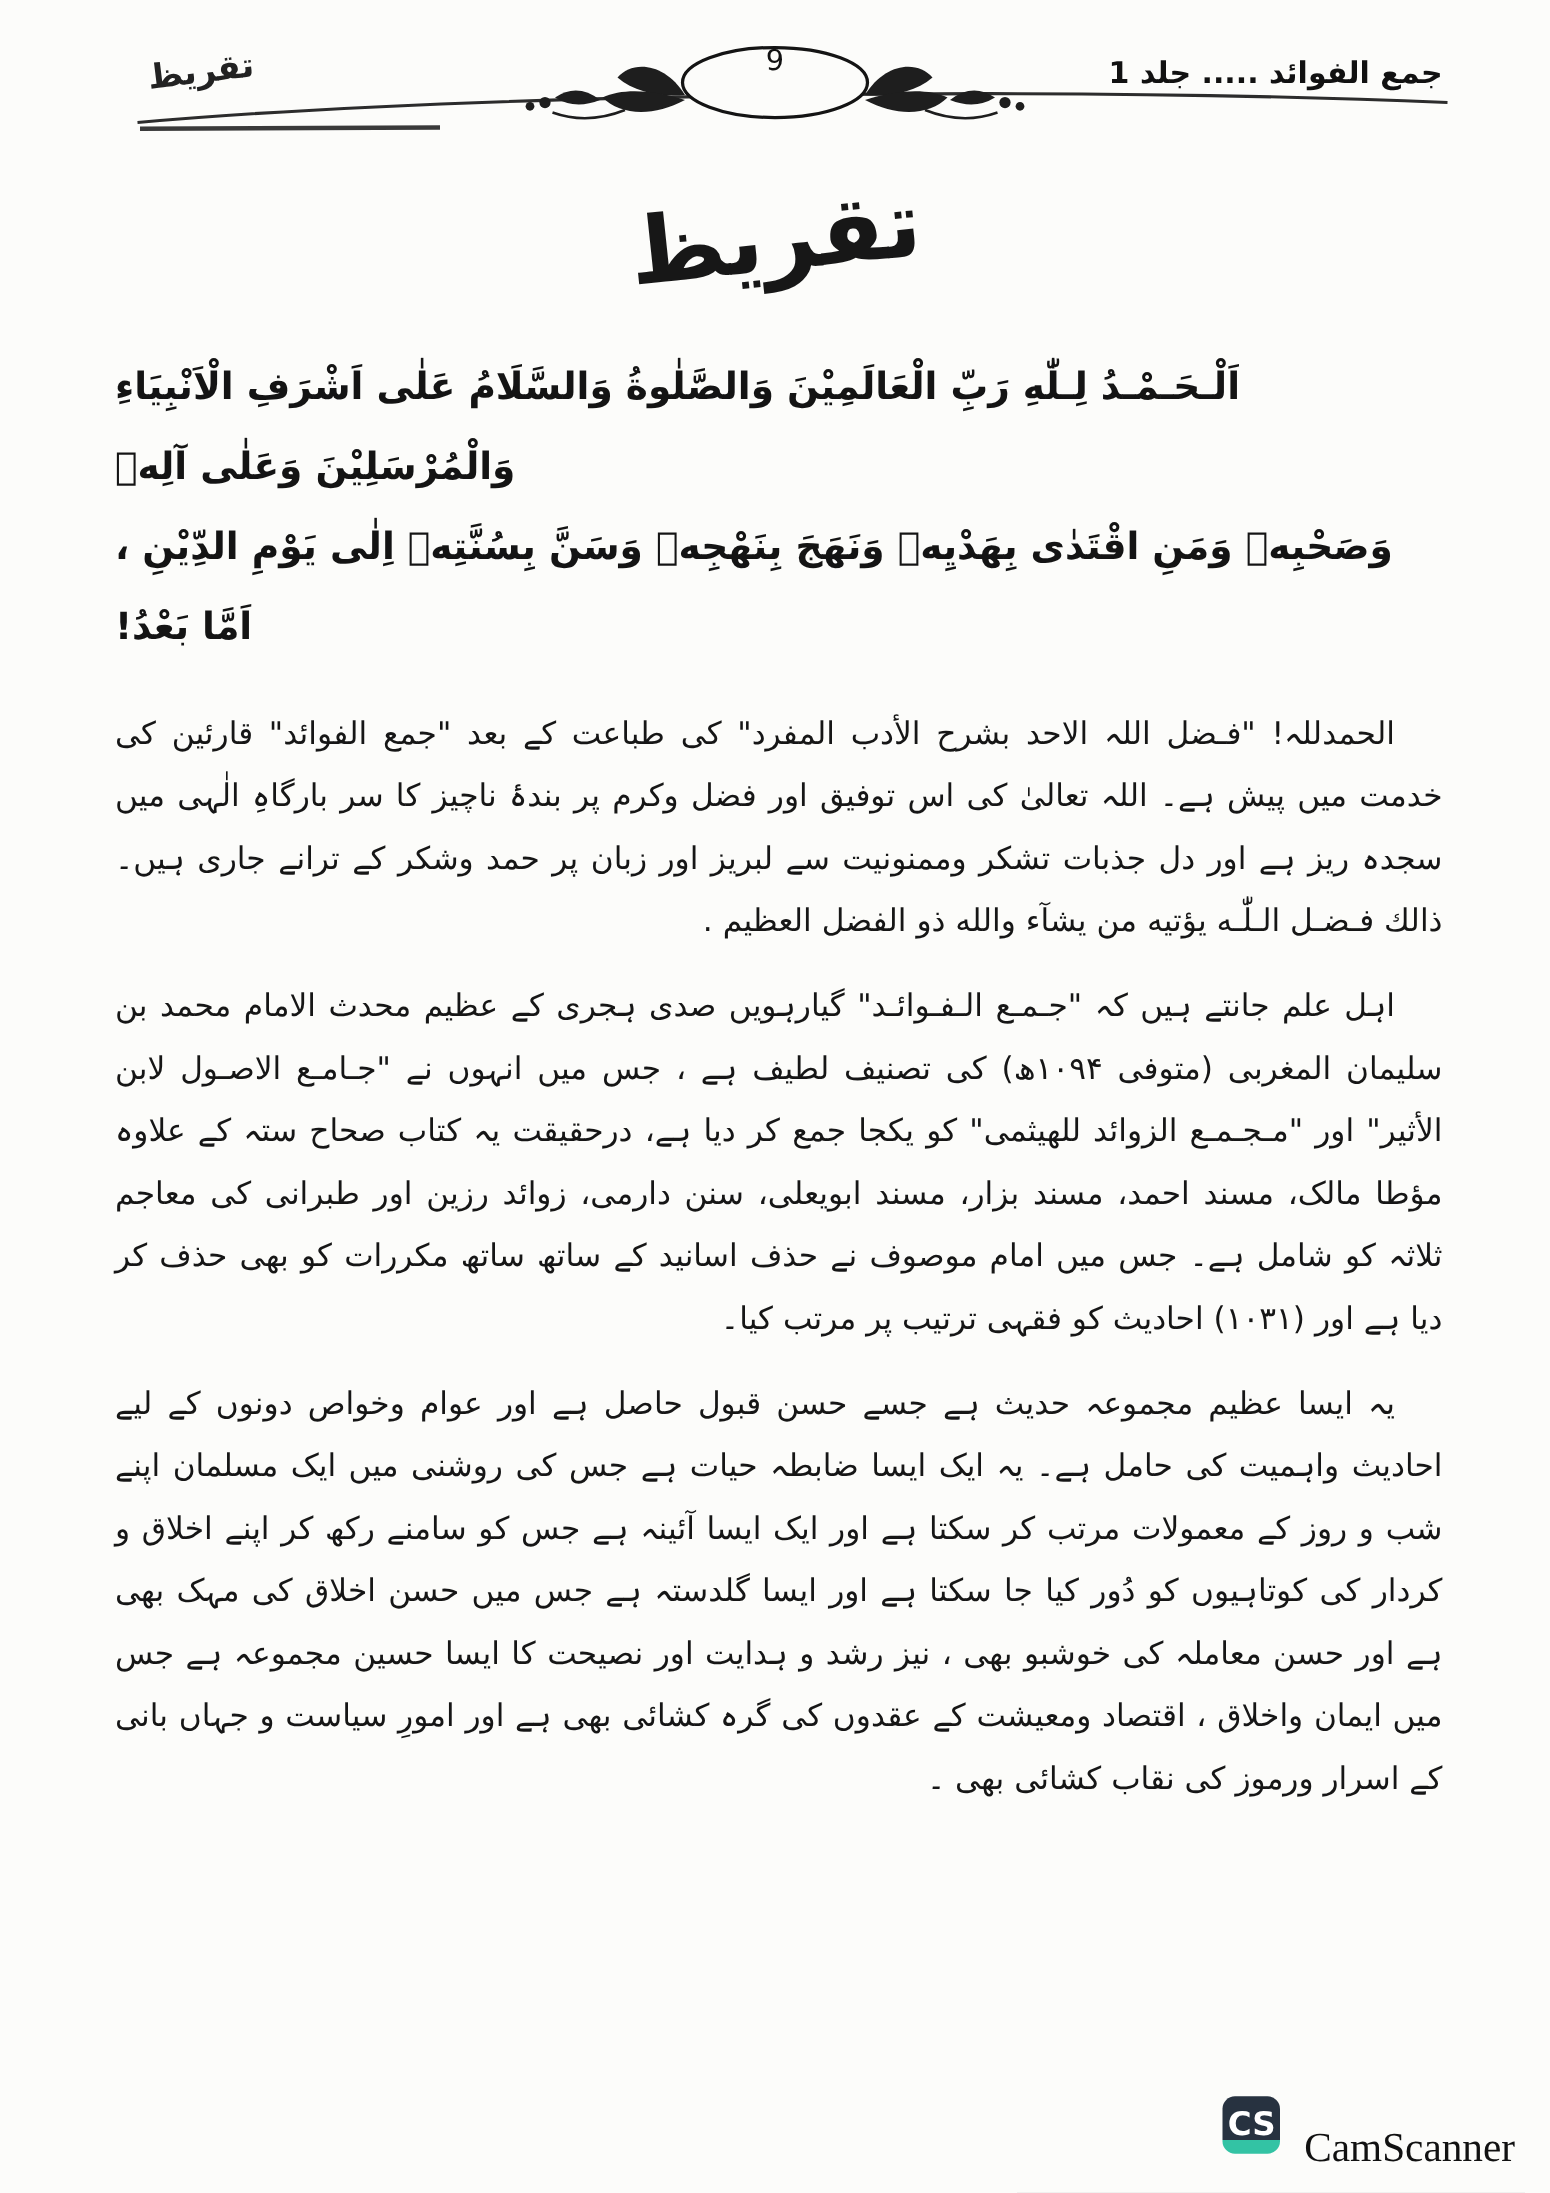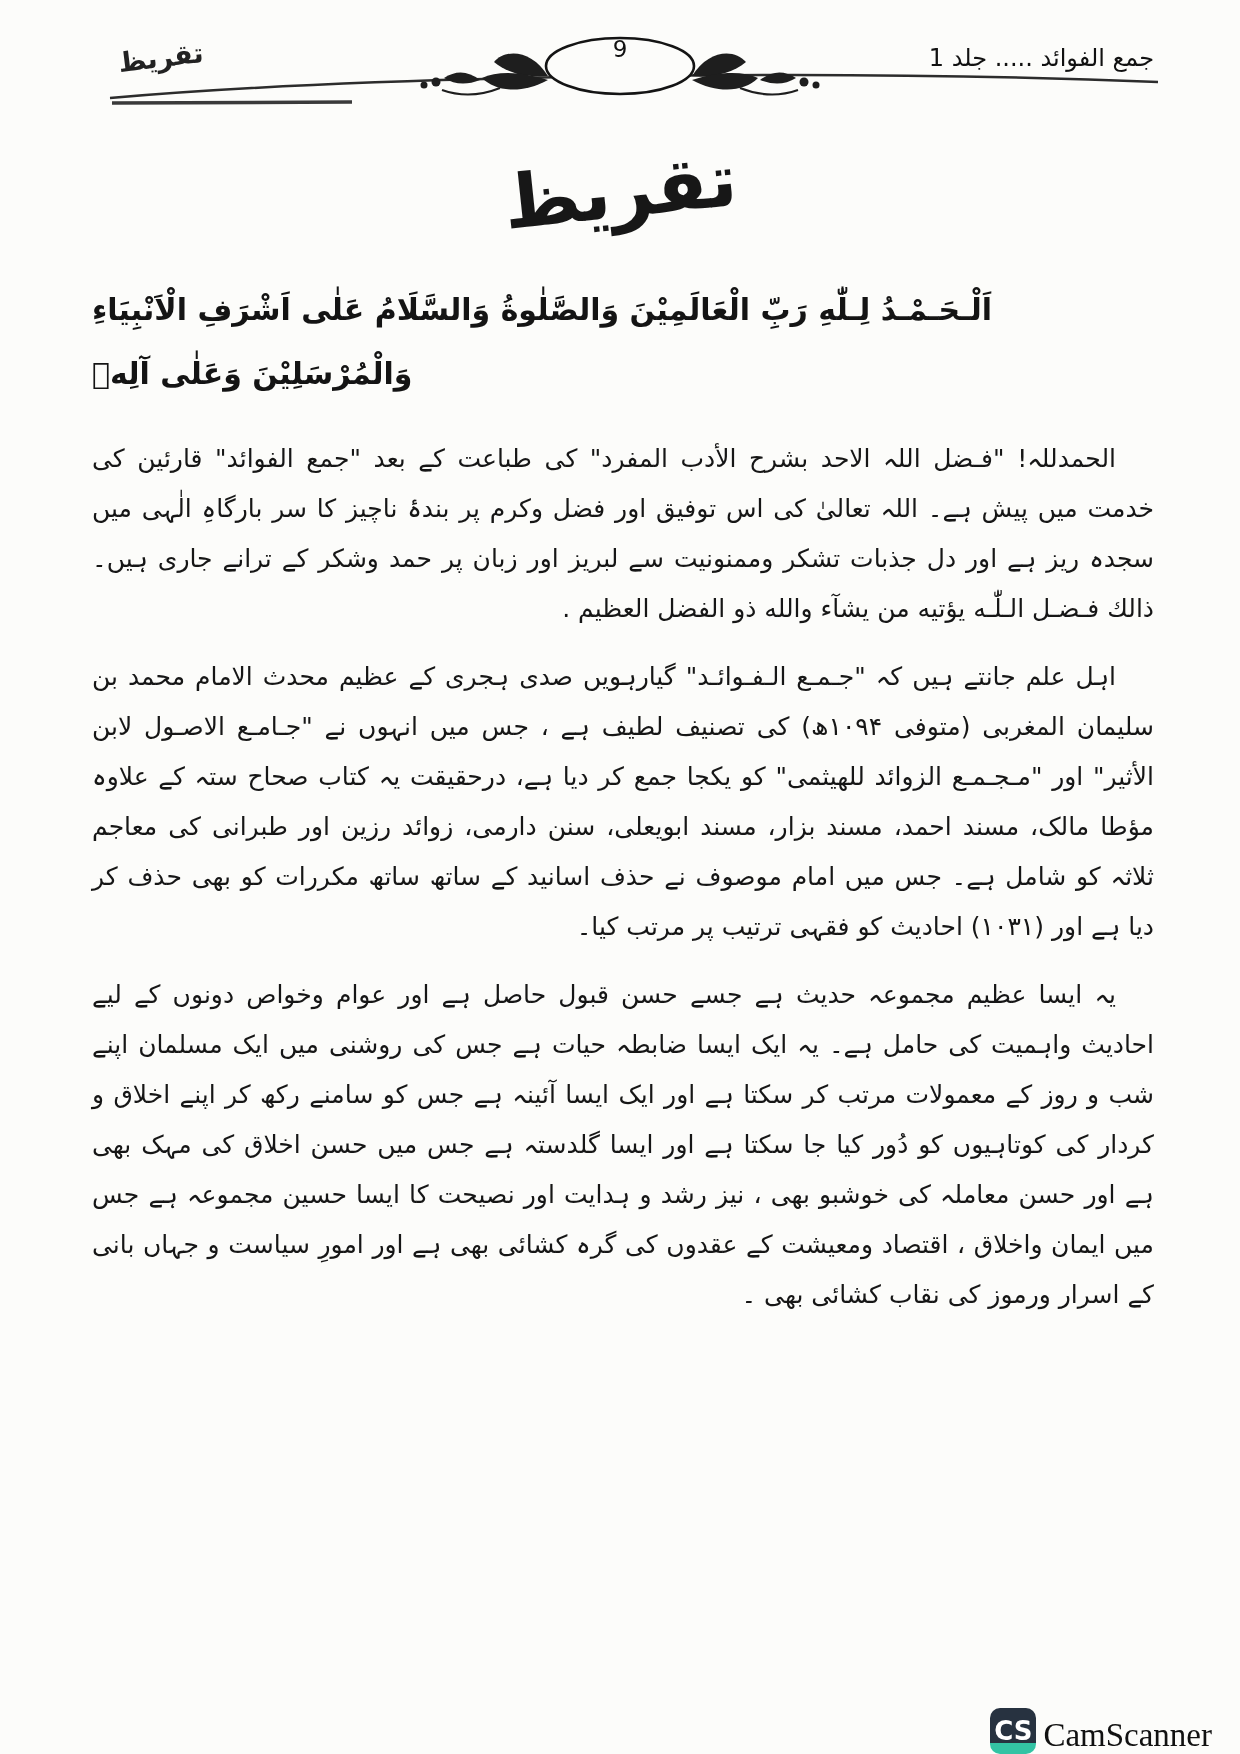--- a/index.html
+++ b/index.html
@@ -9,21 +9,21 @@
     margin:0 auto;
     background:#fcfcfa;
     overflow:hidden;
     font-family:"DejaVu Sans",sans-serif;
     color:#1b1b1b;
   }
   
   .hdr{position:absolute;top:0;left:0;width:1240px;height:130px;}
   .hdr-right{
     position:absolute;top:44px;right:86px;
-    direction:rtl;font-weight:normal;font-size:24px;color:#111;
+    direction:rtl;font-weight:bold;font-size:24px;color:#111;
     letter-spacing:.5px;
   }
   .hdr-left{
     position:absolute;top:42px;left:118px;
     direction:rtl;font-size:27px;font-weight:bold;color:#222;
     transform:rotate(-7deg);
   }
   .hdr-deco{position:absolute;top:28px;left:0;}
   .page-num{
     position:absolute;top:36px;left:592px;width:56px;
@@ -53,22 +53,22 @@
     text-indent:38px;
     color:#161616;
   }
   .closing{
     direction:rtl;text-indent:46px;
     font-size:25px;line-height:50px;color:#161616;
     margin-top:6px;
   }
   
   .scanner{
-    position:absolute;right:28px;bottom:0;
-    display:flex;align-items:flex-end;gap:7px;
+    position:absolute;right:28px;bottom:16px;
+    display:flex;align-items:center;gap:19px;
   }
   .cs-icon{
     width:46px;height:46px;border-radius:10px;
     display:flex;align-items:center;justify-content:center;
     font-weight:bold;font-size:26px;color:#ffffff;
     font-family:"DejaVu Sans",sans-serif;
   }
   .cs-name{
     font-family:"Liberation Serif","DejaVu Serif",serif;
     font-size:33px;color:#111;margin-top:40px;
@@ -115,20 +115,21 @@
   </div>
 
   <div class="main-title">
     <span>تقریظ</span>
   </div>
 
   <div class="doc-body">
 
     <div class="arabic-opening">
       <div>اَلْـحَـمْـدُ لِـلّٰهِ رَبِّ الْعَالَمِيْنَ وَالصَّلٰوةُ وَالسَّلَامُ عَلٰى اَشْرَفِ الْاَنْبِيَاءِ وَالْمُرْسَلِيْنَ وَعَلٰى آلِهٖ</div>
+      <div>وَصَحْبِهٖ وَمَنِ اقْتَدٰى بِهَدْيِهٖ وَنَهَجَ بِنَهْجِهٖ وَسَنَّ بِسُنَّتِهٖ اِلٰى يَوْمِ الدِّيْنِ ، اَمَّا بَعْدُ!</div>
     </div>
 
     <p>الحمدللہ! "فـضل اللہ الاحد بشرح الأدب المفرد" کی طباعت کے بعد "جمع الفوائد" قارئین کی خدمت میں پیش ہے۔ اللہ تعالیٰ کی اس توفیق اور فضل وکرم پر بندۂ ناچیز کا سر بارگاہِ الٰہی میں سجدہ ریز ہے اور دل جذبات تشکر وممنونیت سے لبریز اور زبان پر حمد وشکر کے ترانے جاری ہیں۔ ذالك فـضـل الـلّٰـه يؤتيه من يشآء والله ذو الفضل العظيم .</p>
     <p>اہل علم جانتے ہیں کہ "جـمـع الـفـوائـد" گیارہویں صدی ہجری کے عظیم محدث الامام محمد بن سلیمان المغربی (متوفی ۱۰۹۴ھ) کی تصنیف لطیف ہے ، جس میں انہوں نے "جـامـع الاصـول لابن الأثیر" اور "مـجـمـع الزوائد للهیثمی" کو یکجا جمع کر دیا ہے، درحقیقت یہ کتاب صحاح ستہ کے علاوہ مؤطا مالک، مسند احمد، مسند بزار، مسند ابویعلی، سنن دارمی، زوائد رزین اور طبرانی کی معاجم ثلاثہ کو شامل ہے۔ جس میں امام موصوف نے حذف اسانید کے ساتھ ساتھ مکررات کو بھی حذف کر دیا ہے اور (۱۰۳۱) احادیث کو فقہی ترتیب پر مرتب کیا۔</p>
     <p>یہ ایسا عظیم مجموعہ حدیث ہے جسے حسن قبول حاصل ہے اور عوام وخواص دونوں کے لیے احادیث واہمیت کی حامل ہے۔ یہ ایک ایسا ضابطہ حیات ہے جس کی روشنی میں ایک مسلمان اپنے شب و روز کے معمولات مرتب کر سکتا ہے اور ایک ایسا آئینہ ہے جس کو سامنے رکھ کر اپنے اخلاق و کردار کی کوتاہیوں کو دُور کیا جا سکتا ہے اور ایسا گلدستہ ہے جس میں حسن اخلاق کی مہک بھی ہے اور حسن معاملہ کی خوشبو بھی ، نیز رشد و ہدایت اور نصیحت کا ایسا حسین مجموعہ ہے جس میں ایمان واخلاق ، اقتصاد ومعیشت کے عقدوں کی گرہ کشائی بھی ہے اور امورِ سیاست و جہاں بانی کے اسرار ورموز کی نقاب کشائی بھی ۔</p>
 
   </div>
 
   <div class="scanner">
     <div class="cs-icon" id="cs-icon" style="background: linear-gradient(rgb(39, 50, 64) 0px, rgb(39, 50, 64) 76%, rgb(51, 195, 164) 76%, rgb(51, 195, 164) 100%);">CS</div>

